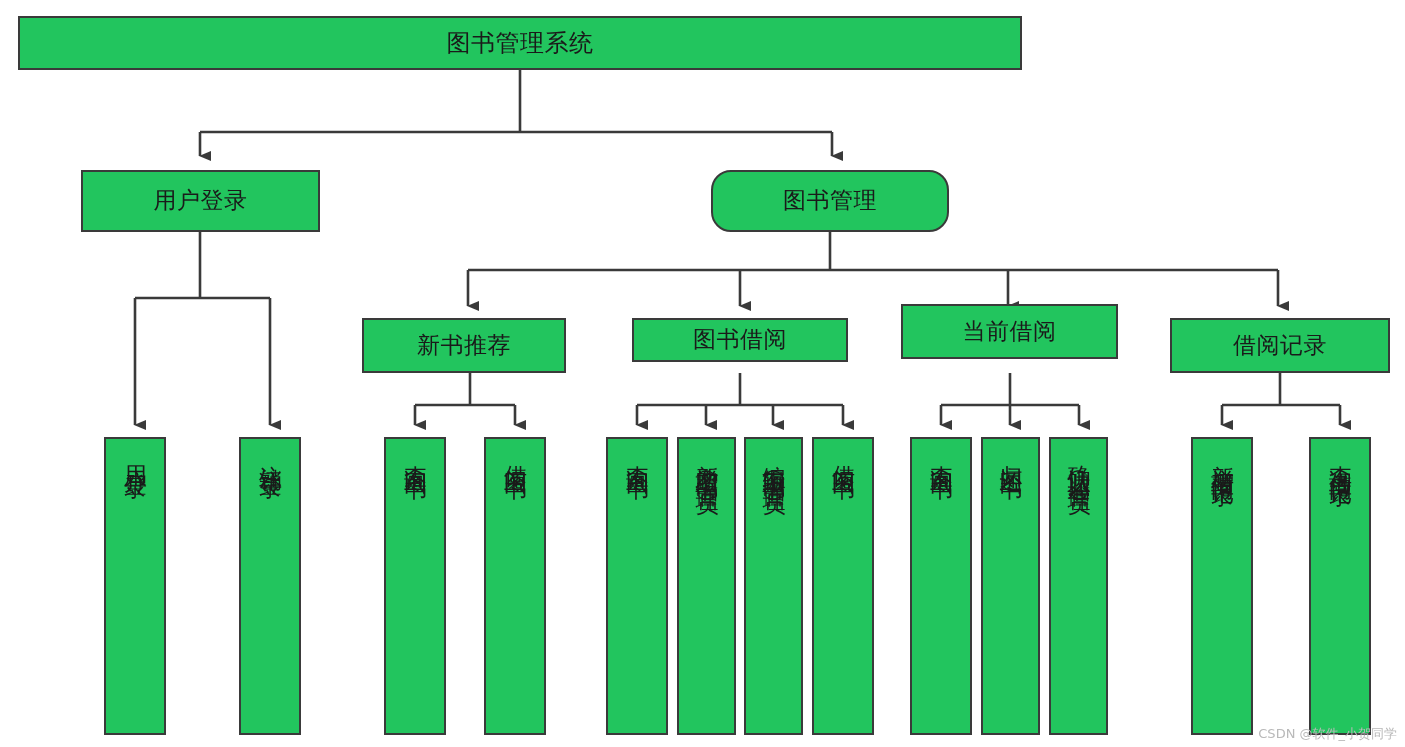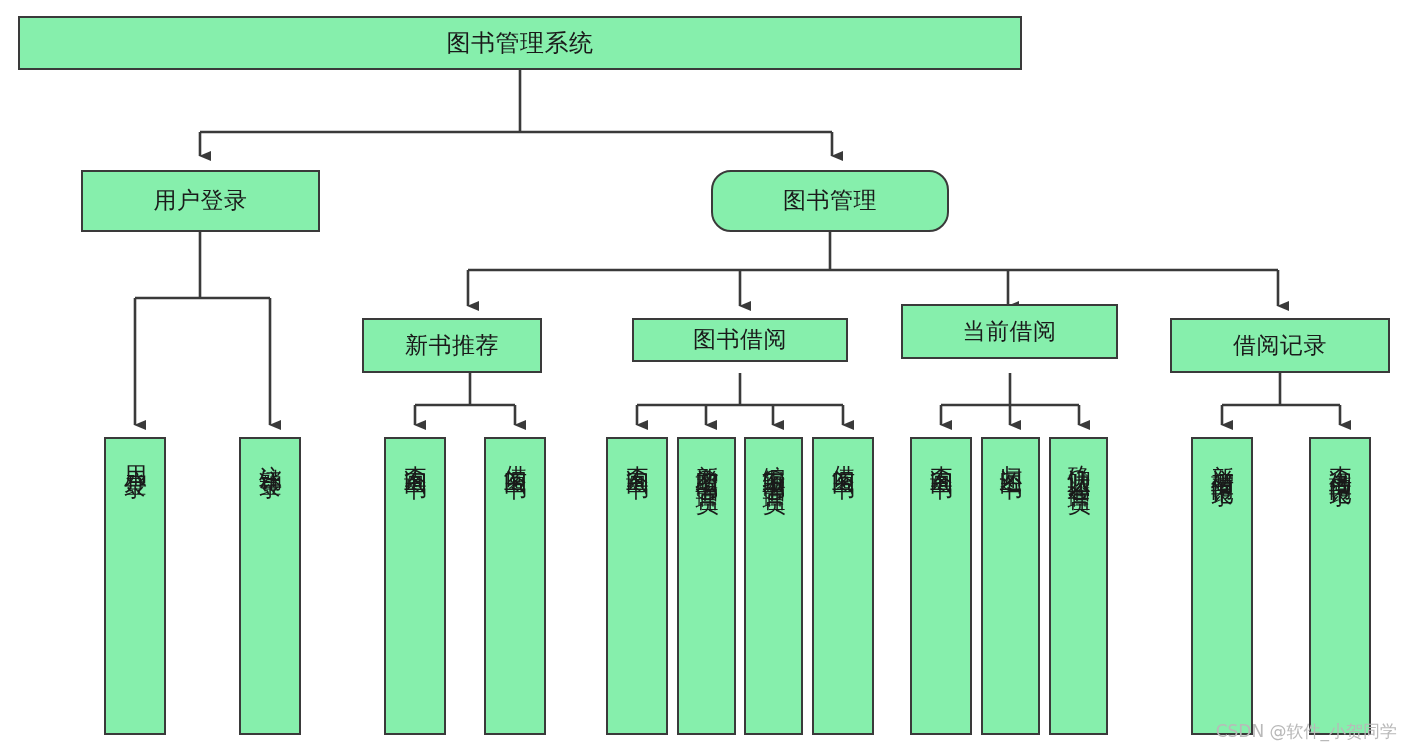--- a/index.html
+++ b/index.html
@@ -8,21 +8,21 @@
     background:#ffffff;
     font-family:"DejaVu Sans","Liberation Sans",sans-serif;
     overflow:hidden;
   }
   #diagram{position:relative;width:1405px;height:747px;}
   svg.wires{position:absolute;left:0;top:0;width:1405px;height:747px;pointer-events:none;}
 
   .node{
     position:absolute;
     box-sizing:border-box;
-    background:#86efac;
+    background:#22c55e;
     border:2.5px solid #3a3a3a;
     display:flex;
     align-items:center;
     justify-content:center;
     color:#1a1a1a;
   }
   .node .lbl{
     display:block;
     text-align:center;
     letter-spacing:0.5px;
@@ -38,21 +38,21 @@
     font-size:23px;
     line-height:1.12;
     letter-spacing:4px;
     white-space:normal;
     max-height:285px;
   }
 
   .watermark{
     position:absolute;
     right:8px;bottom:4px;
-    font-size:17px;
+    font-size:13px;
     color:#b9b9b9;
     white-space:nowrap;
     font-family:"DejaVu Sans","Liberation Sans",sans-serif;
   }
 </style>
 </head>
 <body>
 
 <div id="diagram">
 
@@ -111,21 +111,21 @@
     <span class="lbl">图书管理系统</span>
   </div>
 
   <div class="node h-node" style="left:81px;top:170px;width:239px;height:62px;">
     <span class="lbl">用户登录</span>
   </div>
   <div class="node h-node" style="left:711px;top:170px;width:238px;height:62px;border-radius:20px;">
     <span class="lbl">图书管理</span>
   </div>
 
-  <div class="node h-node" style="left:362px;top:318px;width:180px;height:55px;">
+  <div class="node h-node" style="left:362px;top:318px;width:204px;height:55px;">
     <span class="lbl">新书推荐</span>
   </div>
   <div class="node h-node" style="left:632px;top:318px;width:216px;height:44px;">
     <span class="lbl">图书借阅</span>
   </div>
   <div class="node h-node" style="left:901px;top:304px;width:217px;height:55px;">
     <span class="lbl">当前借阅</span>
   </div>
   <div class="node h-node" style="left:1170px;top:318px;width:220px;height:55px;">
     <span class="lbl">借阅记录</span>

